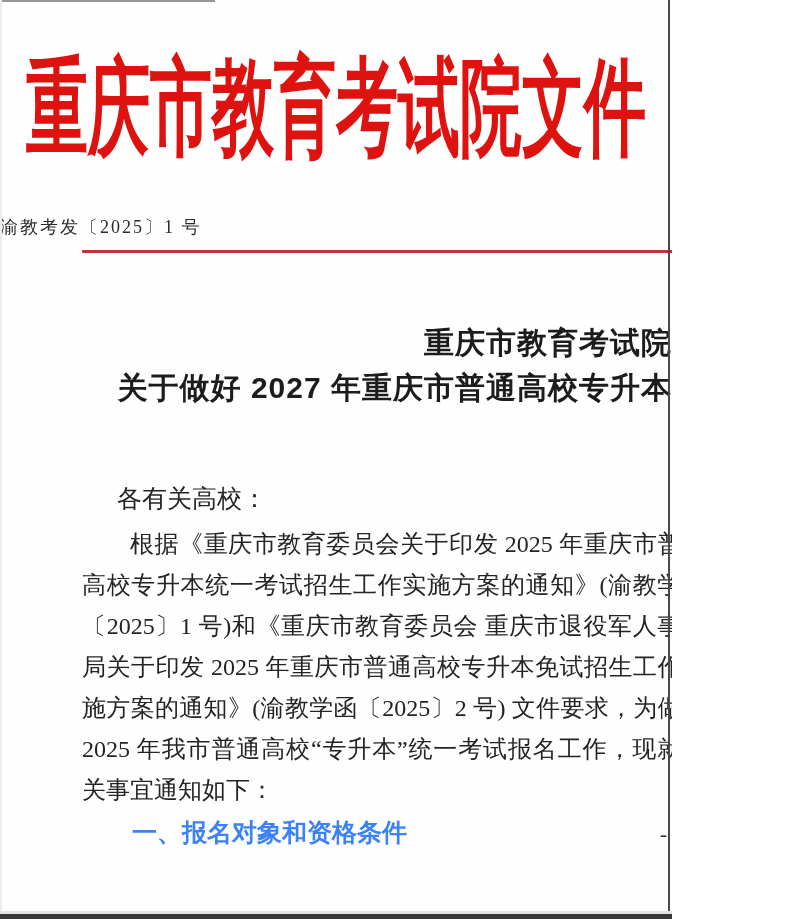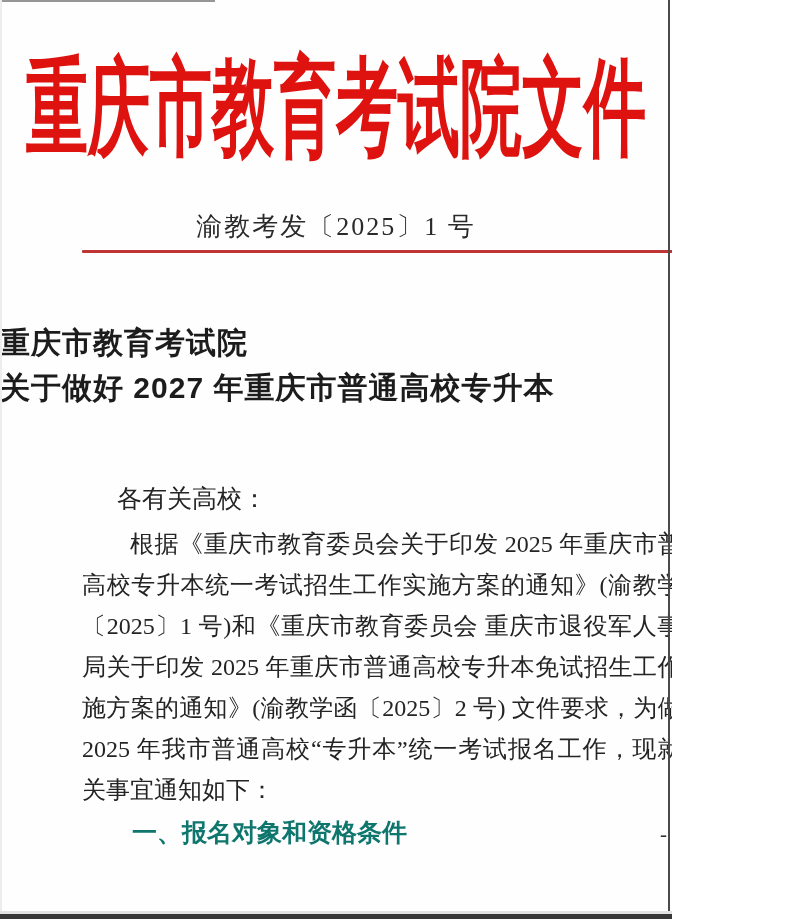--- a/index.html
+++ b/index.html
@@ -34,22 +34,22 @@
     white-space: nowrap;
     letter-spacing: 0px;
   }
 
   
   .doc-number {
     position: absolute;
     top: 213px;
     left: 0;
     width: 100%;
-    text-align: center;
-    font-size: 26px;
+    text-align: left;
+    font-size: 18px;
     line-height: 28px;
     letter-spacing: 2px;
     color: #2a2a2a;
   }
 
   
   .divider {
     position: absolute;
     top: 250px;
     left: 82px;
@@ -58,21 +58,21 @@
     background: #bf3434;
     border-radius: 1px;
   }
 
   
   .doc-title {
     position: absolute;
     top: 320px;
     left: 0;
     width: 100%;
-    text-align: left;
+    text-align: right;
     font-family: "Liberation Sans", "DejaVu Sans", sans-serif;
     font-weight: bold;
     font-size: 30px;
     line-height: 45px;
     color: #1c1c1c;
     letter-spacing: 1px;
   }
 
   
   .body-block {
@@ -96,21 +96,21 @@
     font-size: 24px;
     line-height: 41px;
   }
   .section-heading {
     margin-top: 0;
     text-indent: 2em;
     font-family: "Liberation Sans", "DejaVu Sans", sans-serif;
     font-weight: bold;
     font-size: 25px;
     line-height: 42px;
-    color: #0f766e;
+    color: #3b82f6;
   }
 
   
   .page-number {
     position: absolute;
     top: 822px;
     left: 640px;
     width: 90px;
     text-align: center;
     font-size: 21px;

